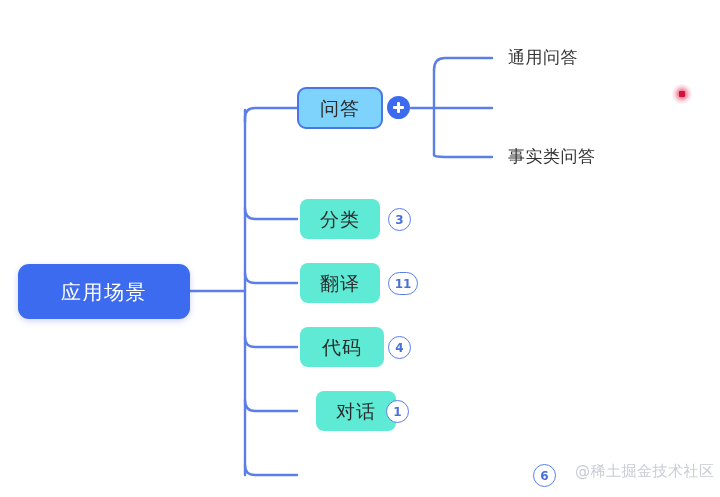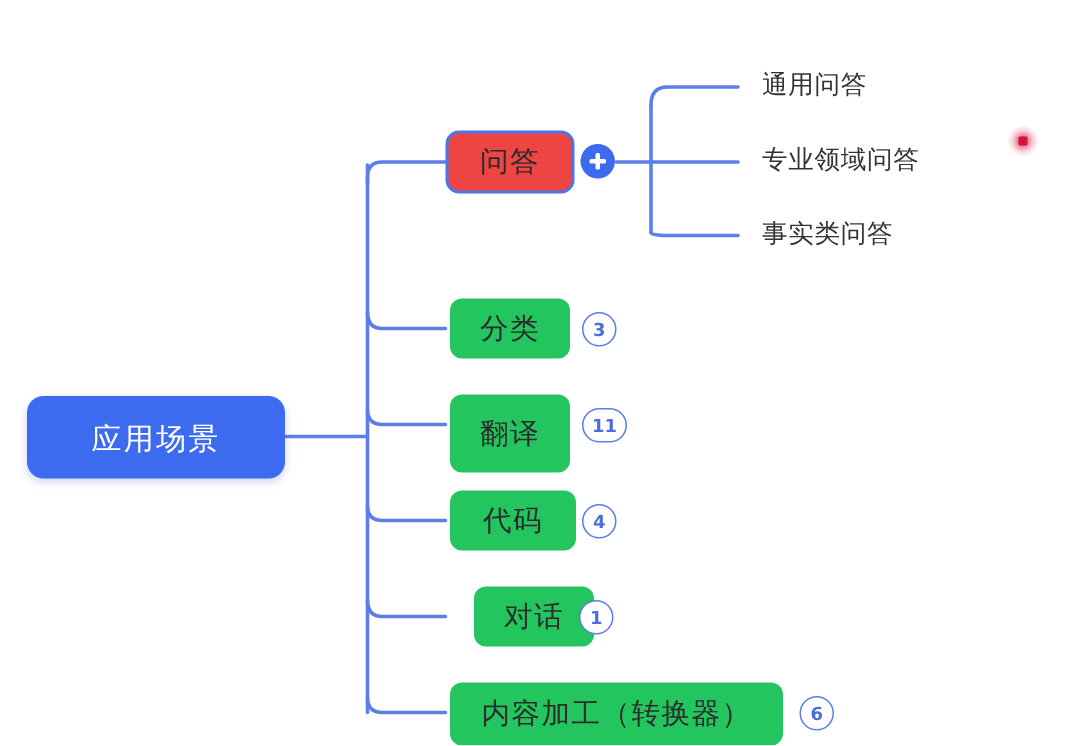--- a/index.html
+++ b/index.html
@@ -42,29 +42,29 @@
     color: #ffffff;
     font-size: 20px;
     letter-spacing: 1.5px;
     line-height: 1;
     white-space: nowrap;
   }
 
   
   .branch-node {
     position: absolute;
-    background: #22c55e;
+    background: #5eead4;
     border-radius: 8px;
     display: flex;
     align-items: center;
     justify-content: center;
     box-sizing: border-box;
   }
   .branch-node.selected {
-    background: #ef4444;
+    background: #7dd3fc;
     border: 2px solid #4a74e8;
     border-radius: 9px;
   }
   .branch-label {
     color: #2b2b2b;
     font-size: 19px;
     letter-spacing: 1px;
     line-height: 1;
     white-space: nowrap;
   }
@@ -200,50 +200,47 @@
     <span class="plus-v"></span>
   </div>
 
   <div class="branch-node" style="left:300px; top:199px; width:80px; height:40px;">
     <span class="branch-label">分类</span>
   </div>
   <div class="badge" style="left:388px; top:208px; width:23px; height:23px;">
     <span>3</span>
   </div>
 
-  <div class="branch-node" style="left:300px; top:263px; width:80px; height:52px;">
+  <div class="branch-node" style="left:300px; top:263px; width:80px; height:40px;">
     <span class="branch-label">翻译</span>
   </div>
   <div class="badge" style="left:388px; top:272px; width:30px; height:23px;">
     <span>11</span>
   </div>
 
   <div class="branch-node" style="left:300px; top:327px; width:84px; height:40px;">
     <span class="branch-label">代码</span>
   </div>
   <div class="badge" style="left:388px; top:336px; width:23px; height:23px;">
     <span>4</span>
   </div>
 
   <div class="branch-node" style="left:316px; top:391px; width:80px; height:40px;">
     <span class="branch-label">对话</span>
   </div>
   <div class="badge" style="left:386px; top:400px; width:23px; height:23px;">
     <span>1</span>
   </div>
 
-  <div class="branch-node" style="left:300px; top:455px; width:222px; height:42px;">
-    <span class="branch-label">内容加工（转换器）</span>
-  </div>
   <div class="badge" style="left:533px; top:464px; width:23px; height:23px;">
     <span>6</span>
   </div>
 
   <span class="leaf-label" style="left:508px; top:49px;text-align:center;">通用问答</span>
-  <span class="leaf-label" style="left:508px; top:99px;">专业领域问答</span>
   <span class="leaf-label" style="left:508px; top:148px;">事实类问答</span>
 
   <div class="cursor-dot">
     <span class="cursor-core"></span>
   </div>
 
+  <span class="watermark">@稀土掘金技术社区</span>
 
 </div>
 
 </body></html>

